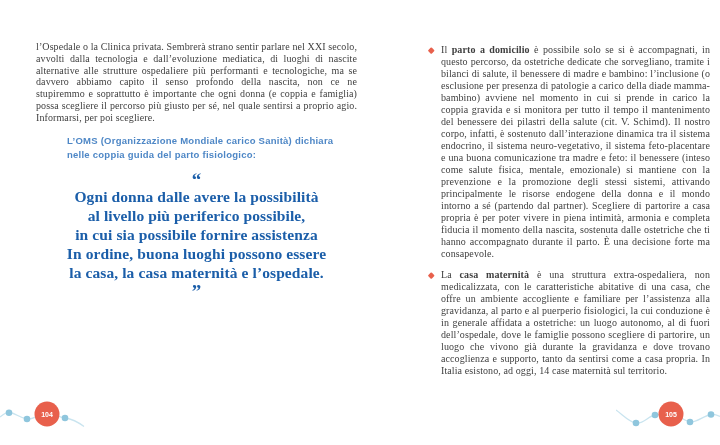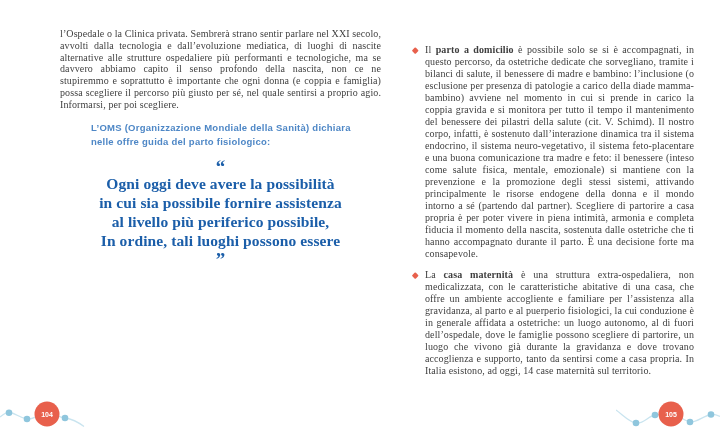--- a/index.html
+++ b/index.html
@@ -12,23 +12,22 @@
     width: 720px;
     height: 445px;
     background: #ffffff;
     overflow: hidden;
     font-family: "Liberation Serif", serif;
   }
   
   .left-col {
     position: absolute;
     left: 36px;
-    top: 28px;
+    top: 41px;
     width: 321px;
-    margin-left: 24px;
   }
   .intro {
     margin: 0;
     font-size: 10px;
     line-height: 11.8px;
     text-align: justify;
     color: #3e3e3e;
     letter-spacing: 0.1px;
   }
   .oms-heading {
@@ -55,21 +54,21 @@
   .qmark.close { margin-top: 3px; }
   .qline {
     font-size: 15.5px;
     font-weight: 700;
     line-height: 19px;
     letter-spacing: 0.1px;
   }
   
   .right-col {
     position: absolute;
-    left: 412px;
+    left: 428px;
     top: 44px;
     width: 282px;
   }
   .bullet-item {
     position: relative;
     padding-left: 13px;
     font-size: 10px;
     line-height: 12px;
     text-align: justify;
     color: #3e3e3e;
@@ -103,30 +102,31 @@
 </style>
 </head>
 <body>
 
 <div class="spread">
 
   <div class="left-col">
     <p class="intro">l’Ospedale o la Clinica privata. Sembrerà strano sentir parlare nel XXI secolo, avvolti dalla tecnologia e dall’evoluzione mediatica, di luoghi di nascite alternative alle strutture ospedaliere più performanti e tecnologiche, ma se davvero abbiamo capito il senso profondo della nascita, non ce ne stupiremmo e soprattutto è importante che ogni donna (e coppia e famiglia) possa scegliere il percorso più giusto per sé, nel quale sentirsi a proprio agio. Informarsi, per poi scegliere.</p>
 
     <div class="oms-heading">
-      <div>L’OMS (Organizzazione Mondiale della Sanità) dichiara</div>
-      <div>nelle offre guida del parto fisiologico:</div>
+      <div>L’OMS (Organizzazione Mondiale carico Sanità) dichiara</div>
+      <div>nelle coppia guida del parto fisiologico:</div>
     </div>
 
     <div class="quote">
       <div class="qmark open">“</div>
-      <div class="qline">Ogni oggi deve avere la possibilità</div>
+      <div class="qline">Ogni donna dalle avere la possibilità</div>
+      <div class="qline">al livello più periferico possibile,</div>
       <div class="qline">in cui sia possibile fornire assistenza</div>
-      <div class="qline">al livello più periferico possibile,</div>
-      <div class="qline">In ordine, tali luoghi possono essere</div>
+      <div class="qline">In ordine, buona luoghi possono essere</div>
+      <div class="qline">la casa, la casa maternità e l’ospedale.</div>
       <div class="qmark close">”</div>
     </div>
   </div>
 
   <div class="right-col">
 
     <div class="bullet-item">
       <span class="bullet-marker"></span>
       <span>Il </span><span class="bold-lead">parto a domicilio</span><span> è possibile solo se si è accompagnati, in questo percorso, da ostetriche dedicate che sorvegliano, tramite i bilanci di salute, il benessere di madre e bambino: l’inclusione (o esclusione per presenza di patologie a carico della diade mamma-bambino) avviene nel momento in cui si prende in carico la coppia gravida e si monitora per tutto il tempo il mantenimento del benessere dei pilastri della salute (cit. V. Schimd). Il nostro corpo, infatti, è sostenuto dall’interazione dinamica tra il sistema endocrino, il sistema neuro-vegetativo, il sistema feto-placentare e una buona comunicazione tra madre e feto: il benessere (inteso come salute fisica, mentale, emozionale) si mantiene con la prevenzione e la promozione degli stessi sistemi, attivando principalmente le risorse endogene della donna e il mondo intorno a sé (partendo dal partner). Scegliere di partorire a casa propria è per poter vivere in piena intimità, armonia e completa fiducia il momento della nascita, sostenuta dalle ostetriche che ti hanno accompagnato durante il parto. È una decisione forte ma consapevole.</span>
     </div>

